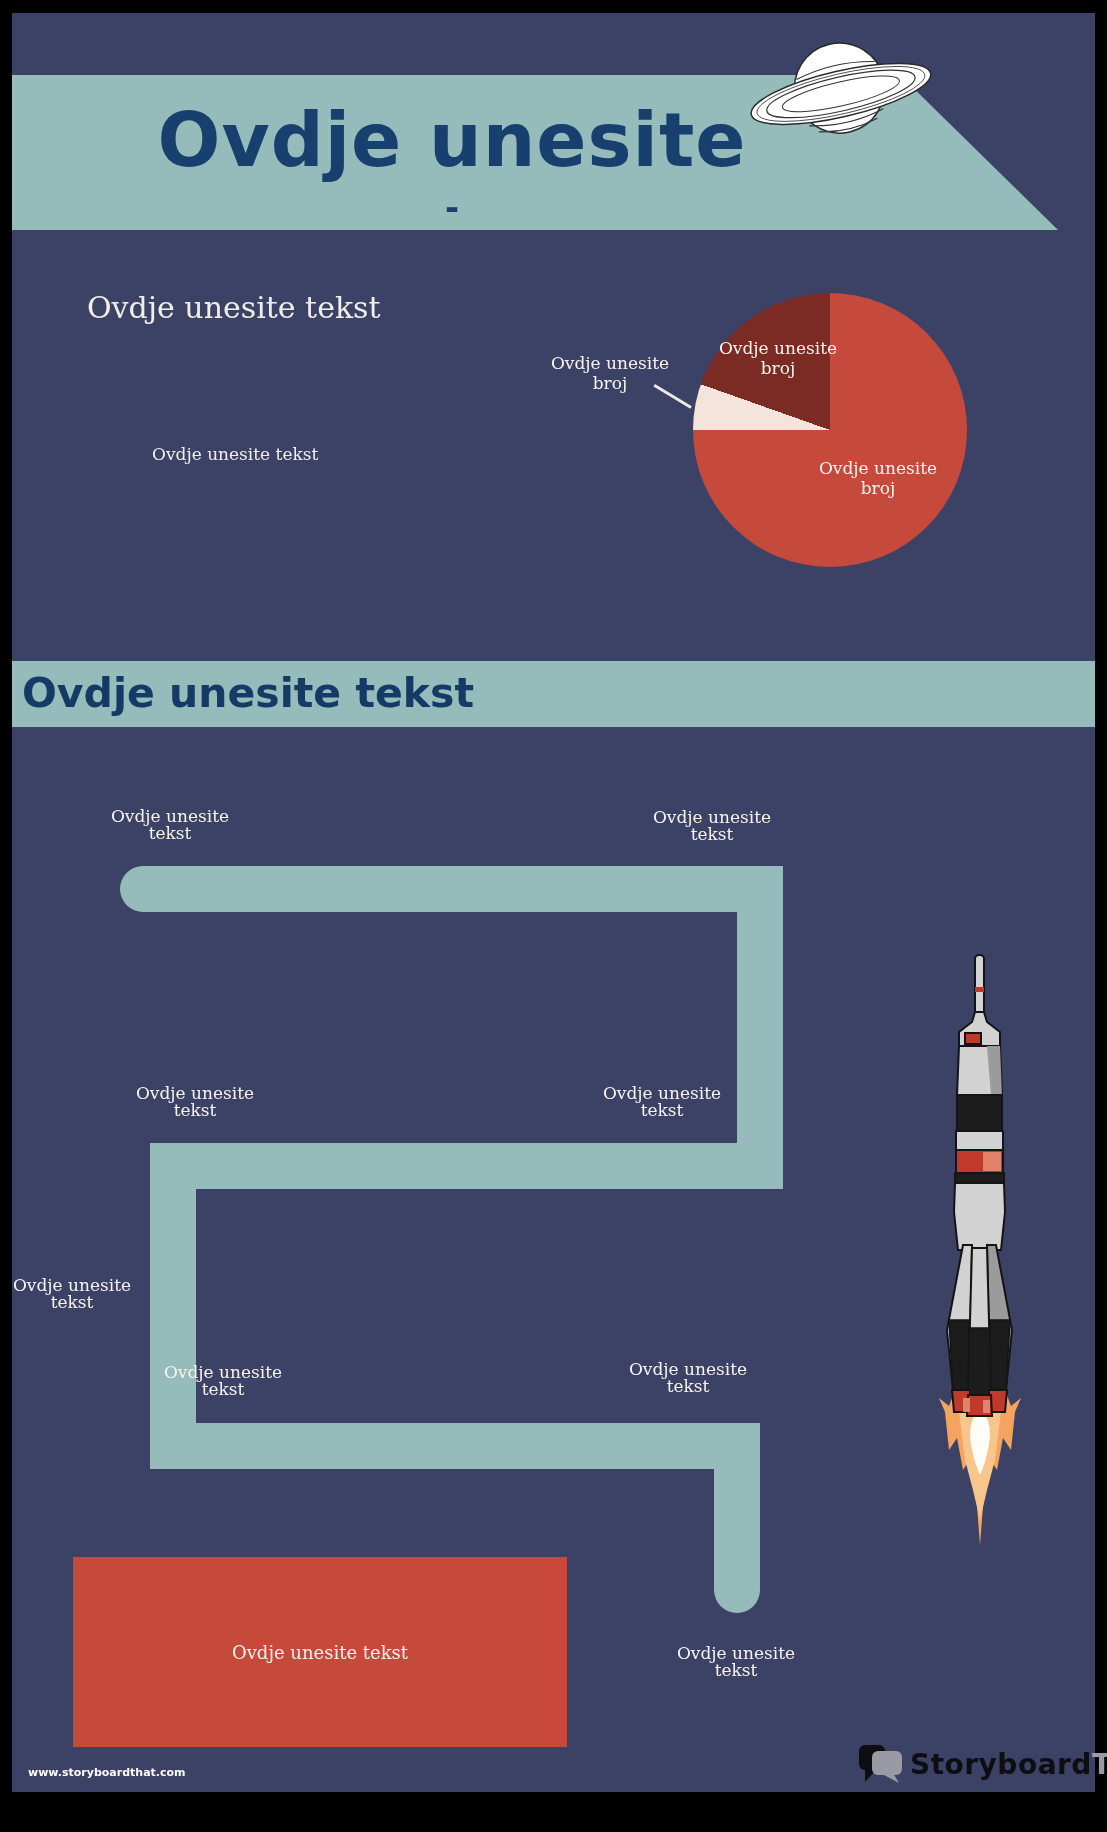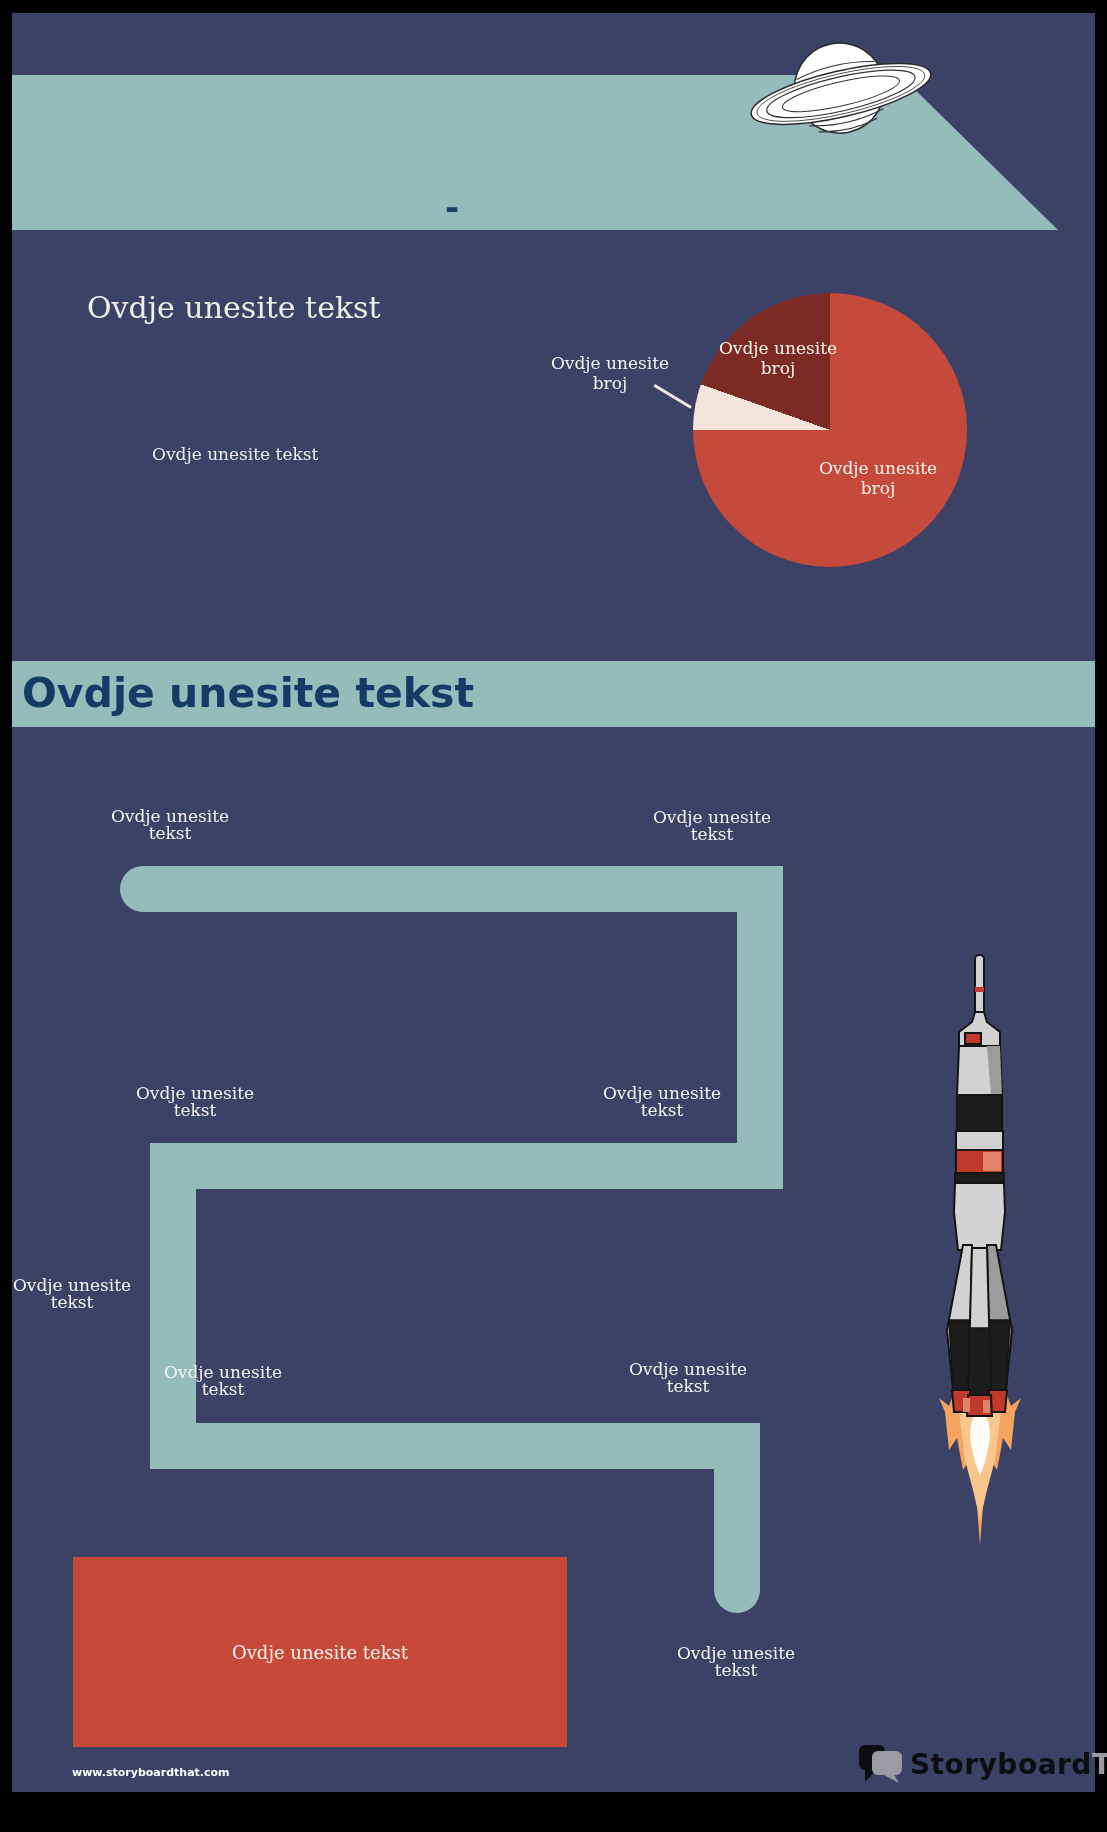--- a/index.html
+++ b/index.html
@@ -45,31 +45,32 @@
   .t-label{position:absolute;color:#f7f3ee;font-size:17px;line-height:1.0;
        font-family:"DejaVu Serif",serif;text-align:center;width:132px;
        transform:translate(-50%,-50%);}
 
   
   #highlight-box{left:73px;top:1557px;width:494px;height:190px;background:#c7493a;}
   #highlight-text{position:absolute;left:0;right:0;top:50%;transform:translateY(-50%);
        text-align:center;color:#f7f3ee;font-size:18px;font-family:"DejaVu Serif",serif;}
 
   
-  #site-url{left:28px;top:1766px;color:#ffffff;font-size:11px;font-weight:bold;margin-left:44px;}
+  #site-url{left:28px;top:1766px;color:#ffffff;font-size:11px;font-weight:bold;}
   #logo{left:858px;top:1744px;height:40px;display:flex;align-items:center;gap:6px;}
   #logo-text{font-size:28px;font-weight:bold;color:#0d0d12;letter-spacing:0.5px;}
   #logo-text .gray{color:#9a9aa5;}
 </style>
 </head>
 <body>
 
 <div id="content"></div>
 
 <div class="abs" id="banner">
+  <div class="abs" id="banner-title">Ovdje unesite</div>
   <div class="abs" id="banner-sub">-</div>
 </div>
 
 <svg class="abs" style="left:742px;top:28px;" width="196" height="126" viewBox="0 0 196 126">
   <g transform="rotate(-13 98 62)">
     <circle cx="98" cy="60" r="45" fill="#ffffff" stroke="#2a2a2a" stroke-width="1.5"></circle>
     <path d="M58 42 Q98 32 138 42" fill="none" stroke="#333" stroke-width="1.2"></path>
     <path d="M55 52 Q98 44 141 52" fill="none" stroke="#333" stroke-width="1.2"></path>
     <path d="M60 90 Q98 100 136 90" fill="none" stroke="#333" stroke-width="1.2"></path>
     <path d="M68 98 Q98 106 128 98" fill="none" stroke="#333" stroke-width="1.2"></path>

